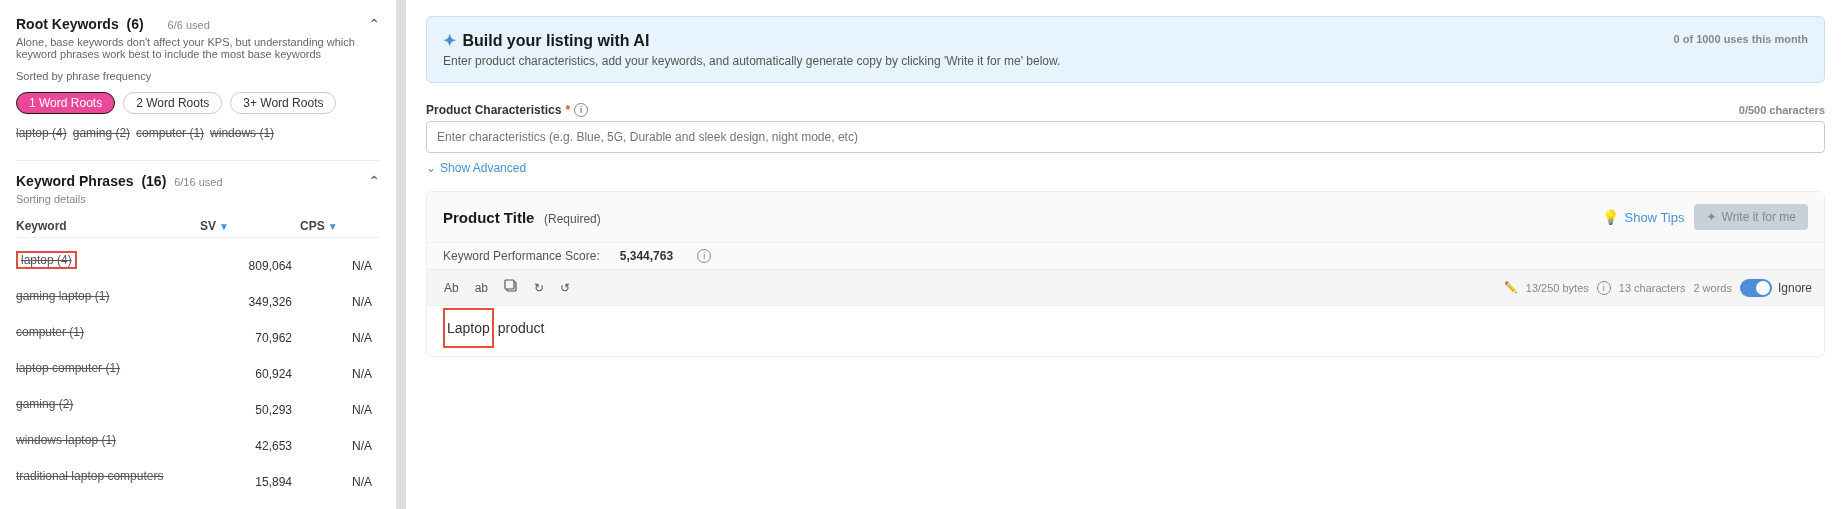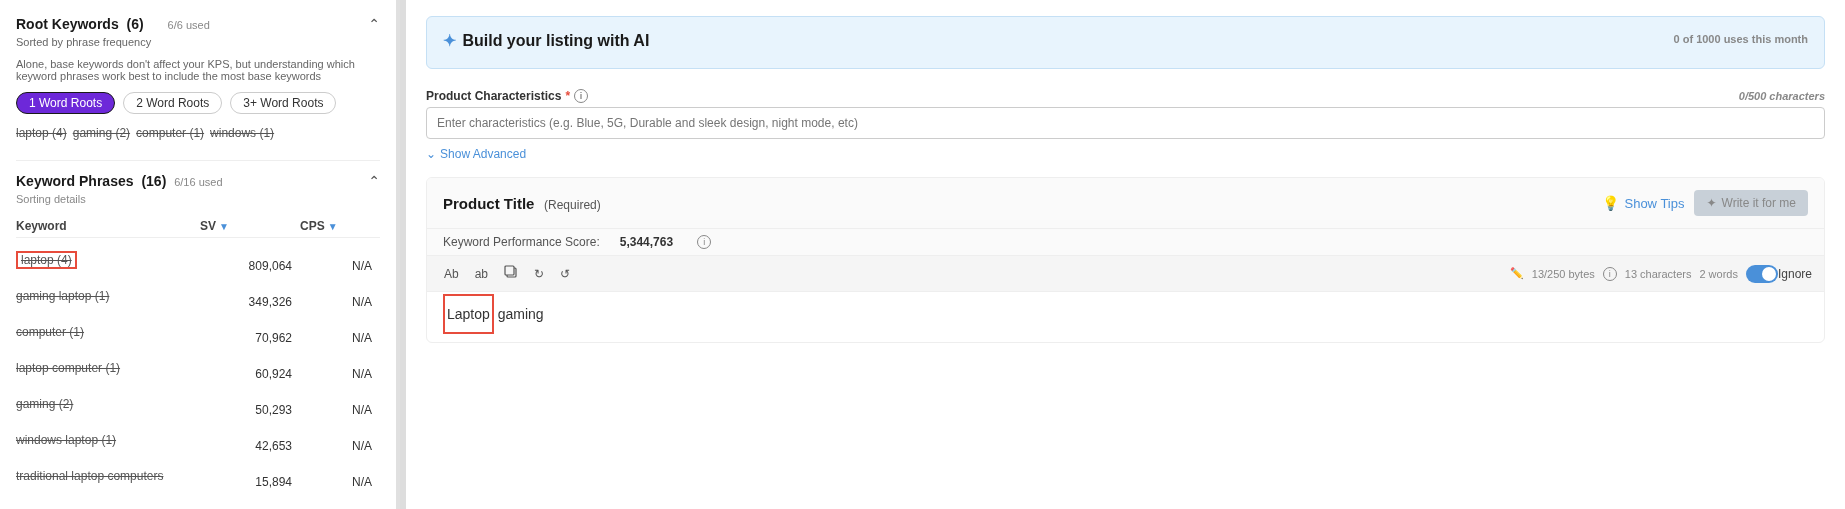--- a/index.html
+++ b/index.html
@@ -51,21 +51,21 @@
       border: 1px solid #ccc;
       border-radius: 20px;
       padding: 3px 12px;
       font-size: 12px;
       cursor: pointer;
       background: #fff;
       color: #333;
     }
 
     .filter-btn.active {
-      background: #6d28d9;
+      background: #ec4899;
       color: #fff;
       border-color: #1a1a1a;
     }
 
     .keyword-tags {
       display: flex;
       flex-wrap: wrap;
       gap: 6px;
       margin-bottom: 20px;
     }
@@ -224,21 +224,20 @@
 
     .char-label-left {
       display: flex;
       align-items: center;
       gap: 4px;
     }
 
     .char-count {
       font-size: 11px;
       color: #888;
-      font-style: italic;
     }
 
     .char-input {
       width: 100%;
       border: 1px solid #ccc;
       border-radius: 4px;
       padding: 8px 10px;
       font-size: 12px;
       color: #555;
       outline: none;
@@ -373,20 +372,21 @@
       display: flex;
       align-items: center;
       gap: 8px;
       font-size: 11px;
       color: #888;
     }
 
     .toggle-container {
       display: flex;
       align-items: center;
+      gap: 6px;
     }
 
     .toggle {
       width: 32px;
       height: 18px;
       background: #4a90d9;
       border-radius: 9px;
       position: relative;
       cursor: pointer;
     }
@@ -443,22 +443,22 @@
 <div class="left-panel">
 
   <div class="section-header">
     <span class="section-title">
       <span>Root Keywords</span>
       <span style="margin-left:4px;">(6)</span>
       <span style="color:#888; font-size:11px; font-weight:400; margin-left:4px;padding-left:16px;">6/6 used</span>
     </span>
     <span class="chevron-icon">⌃</span>
   </div>
+  <div class="section-subtitle">Alone, base keywords don't affect your KPS, but understanding which keyword phrases work best to include the most base keywords</div>
   <div class="section-subtitle">Sorted by phrase frequency</div>
-  <div class="section-subtitle">Alone, base keywords don't affect your KPS, but understanding which keyword phrases work best to include the most base keywords</div>
 
   <div class="filter-buttons">
     <button class="filter-btn active">1 Word Roots</button>
     <button class="filter-btn">2 Word Roots</button>
     <button class="filter-btn">3+ Word Roots</button>
   </div>
 
   <div class="keyword-tags">
     <span class="keyword-tag">laptop (4)</span>
     <span class="keyword-tag">gaming (2)</span>
@@ -552,20 +552,21 @@
 <div style="width:6px; background:#ddd; min-height:100%;"></div>
 
 <div class="right-panel">
 
   <div class="ai-banner">
     <div class="ai-banner-left">
       <div class="ai-banner-title">
         <span class="ai-icon">✦</span>
         <span>Build your listing with AI</span>
       </div>
+      <div class="ai-banner-desc">Enter product characteristics, add your keywords, and automatically generate copy by clicking 'Write it for me' below.</div>
     </div>
     <div class="ai-banner-right">0 of 1000 uses this month</div>
   </div>
 
   <div class="characteristics-section">
     <div class="char-row">
       <div class="char-field">
         <div class="char-label">
           <div class="char-label-left">
             <span>Product Characteristics</span>
@@ -626,16 +627,16 @@
         <span>13 characters</span>
         <span>2 words</span>
         <div class="toggle-container">
           <div class="toggle"></div>
           <span class="ignore-label">Ignore</span>
         </div>
       </div>
     </div>
 
     <div class="editor-content">
-      <span class="highlighted-word">Laptop</span><span> gaming</span>
+      <span class="highlighted-word">Laptop</span><span> product</span>
     </div>
   </div>
 </div>
 
 </body></html>

